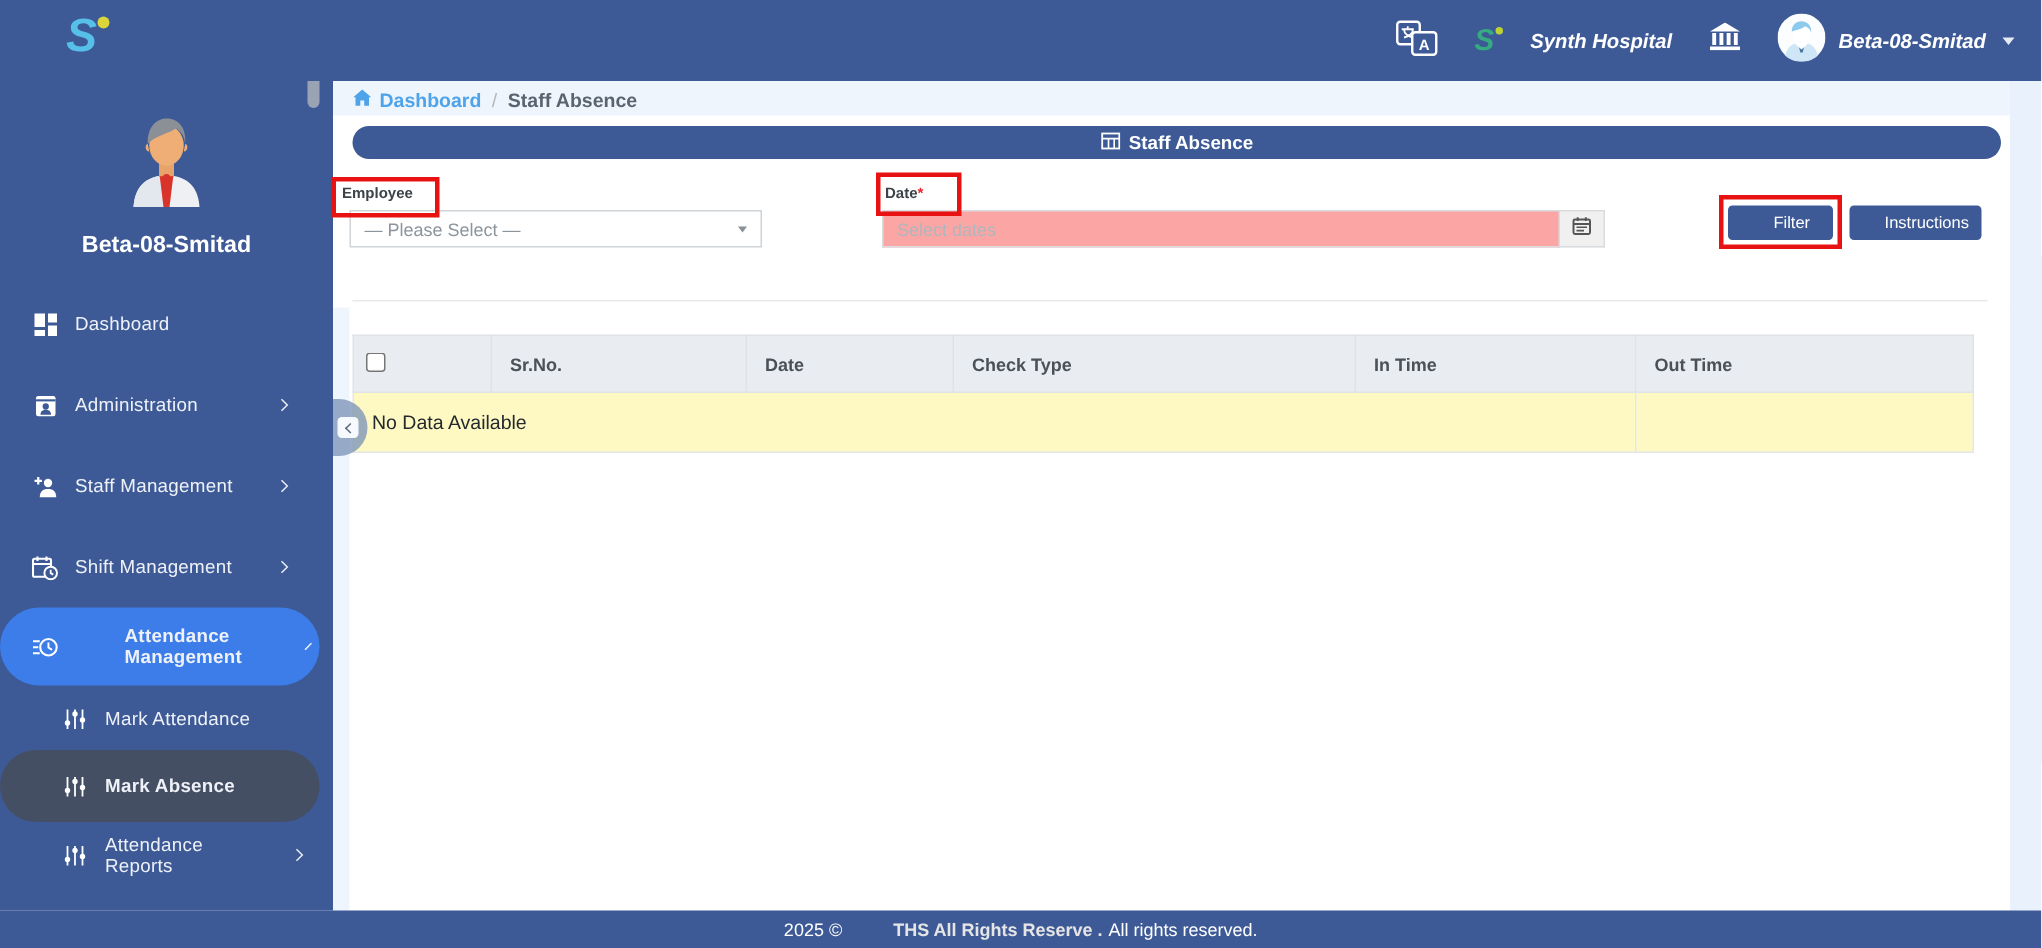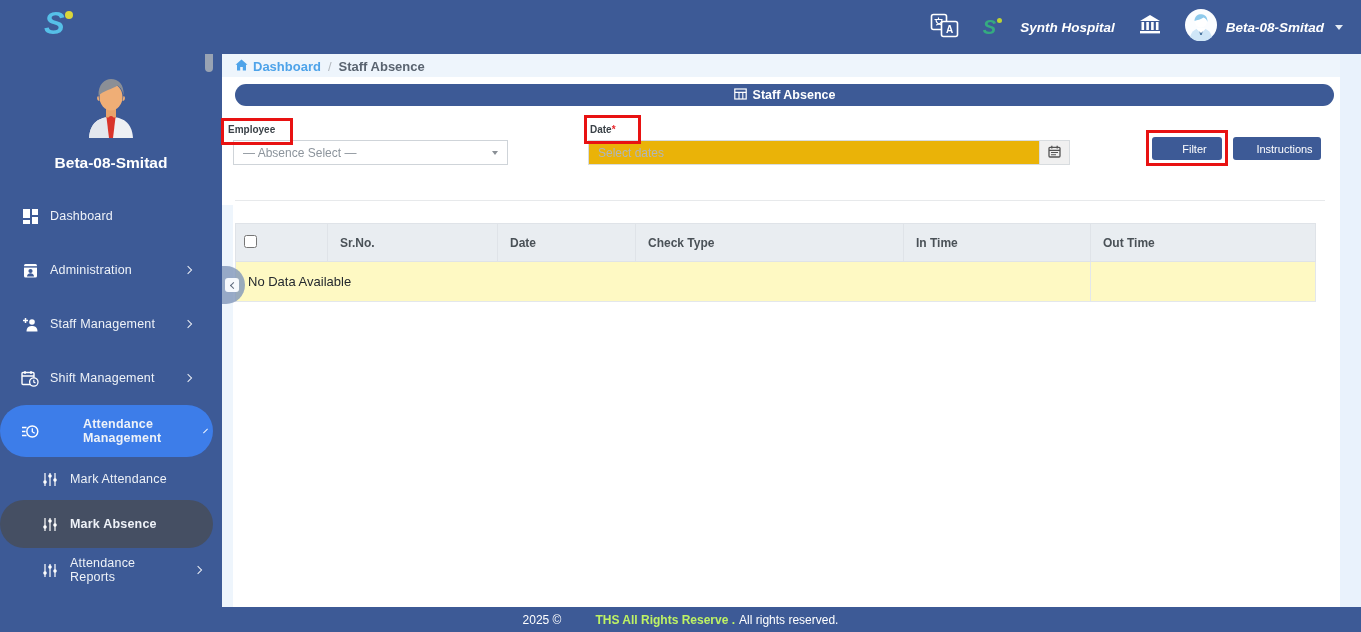--- a/index.html
+++ b/index.html
@@ -52,21 +52,21 @@
                 color:#fff; font-weight:bold; font-size:12.5px; }
 
   .fld-label { position:absolute; font-size:10px; font-weight:bold; color:#3b4248; }
   .req { color:#e8262b; }
   .select-box { position:absolute; left:11px; top:86px; width:275px; height:25px; background:#fff;
                 border:1px solid #cfd4d9; display:flex; align-items:center; padding:0 9px;
                 font-size:12px; color:#8c949c; cursor:pointer; }
   .select-box .sel-caret { margin-left:auto; width:0; height:0; border-left:3.5px solid transparent;
                 border-right:3.5px solid transparent; border-top:4.5px solid #8a9096; }
   .date-input { position:absolute; left:366px; top:86px; width:452px; height:25px; border:1px solid #d8dcdf;
-                background:#eab308; font-size:12px; color:#555; padding:0 9px; outline:none;
+                background:#fca5a5; font-size:12px; color:#555; padding:0 9px; outline:none;
                 font-family:"Liberation Sans","DejaVu Sans",sans-serif; }
   .date-input::placeholder { color:#b0b6bb; }
   .date-addon { position:absolute; left:818px; top:86px; width:30px; height:25px; background:#f0f0f0;
                 border:1px solid #d8dcdf; border-left:none; display:flex; align-items:center;
                 justify-content:center; cursor:pointer; }
   .btn { position:absolute; top:83px; height:23px; background:#3d5a96; color:#fff; border:none;
          border-radius:3px; font-size:11px; cursor:pointer; font-family:inherit;padding-left:15px; }
   .btn-filter { left:930px; width:70px; }
   .btn-instructions { left:1011px; width:88px; }
 
@@ -93,21 +93,21 @@
                          border-radius:3px; display:flex; align-items:center; justify-content:center; }
   .collapse-toggle .ch { width:5px; height:5px; border-left:1.6px solid #5b677a; border-bottom:1.6px solid #5b677a;
                          transform:rotate(45deg); margin-left:2px; }
 
   
   .gutter-right { position:absolute; left:1340px; top:54px; width:21px; height:553px; background:#e9f2fc; z-index:3; }
 
   
   .footer { position:absolute; left:0; top:607px; width:1361px; height:25px; background:#3d5a96; z-index:7;
             display:flex; align-items:center; justify-content:center; gap:4px; font-size:12px; color:#fff; }
-  .footer .flink { color:#bef264; font-weight:bold; cursor:pointer;margin-left:30px; }
+  .footer .flink { color:#e5e5e5; font-weight:bold; cursor:pointer;margin-left:30px; }
 </style>
 </head>
 <body>
 
 <div class="page">
 
   <div class="navbar">
     <div class="brand"><span>S</span><span class="dot"></span></div>
     <div class="nav-right">
       <span>
@@ -289,21 +289,21 @@
         <svg width="13" height="12" viewBox="0 0 13 12">
           <rect x="0.8" y="1" width="11.4" height="10" fill="none" stroke="#fff" stroke-width="1.2"></rect>
           <path d="M0.8 4.4 h11.4 M5 4.4 v6.6 M8.8 4.4 v6.6" stroke="#fff" stroke-width="1.1"></path>
         </svg>
       </span>
       <span>Staff Absence</span>
     </div>
 
     <span class="fld-label" style="left:6px; top:70px">Employee</span>
     <div class="select-box">
-      <span>— Absence Select —</span>
+      <span>— Please Select —</span>
       <span class="sel-caret"></span>
     </div>
 
     <span class="fld-label" style="left:368px; top:70px"><span>Date</span><span class="req">*</span></span>
     <input class="date-input" type="text" placeholder="Select dates" style="">
     <div class="date-addon">
       <span>
         <svg width="13" height="13" viewBox="0 0 13 13">
           <rect x="1" y="2.3" width="11" height="9.7" rx="1" fill="none" stroke="#555" stroke-width="1.3"></rect>
           <path d="M3.8 0.8 v2.6 M9.2 0.8 v2.6 M1 5.3 h11" stroke="#555" stroke-width="1.3"></path>

